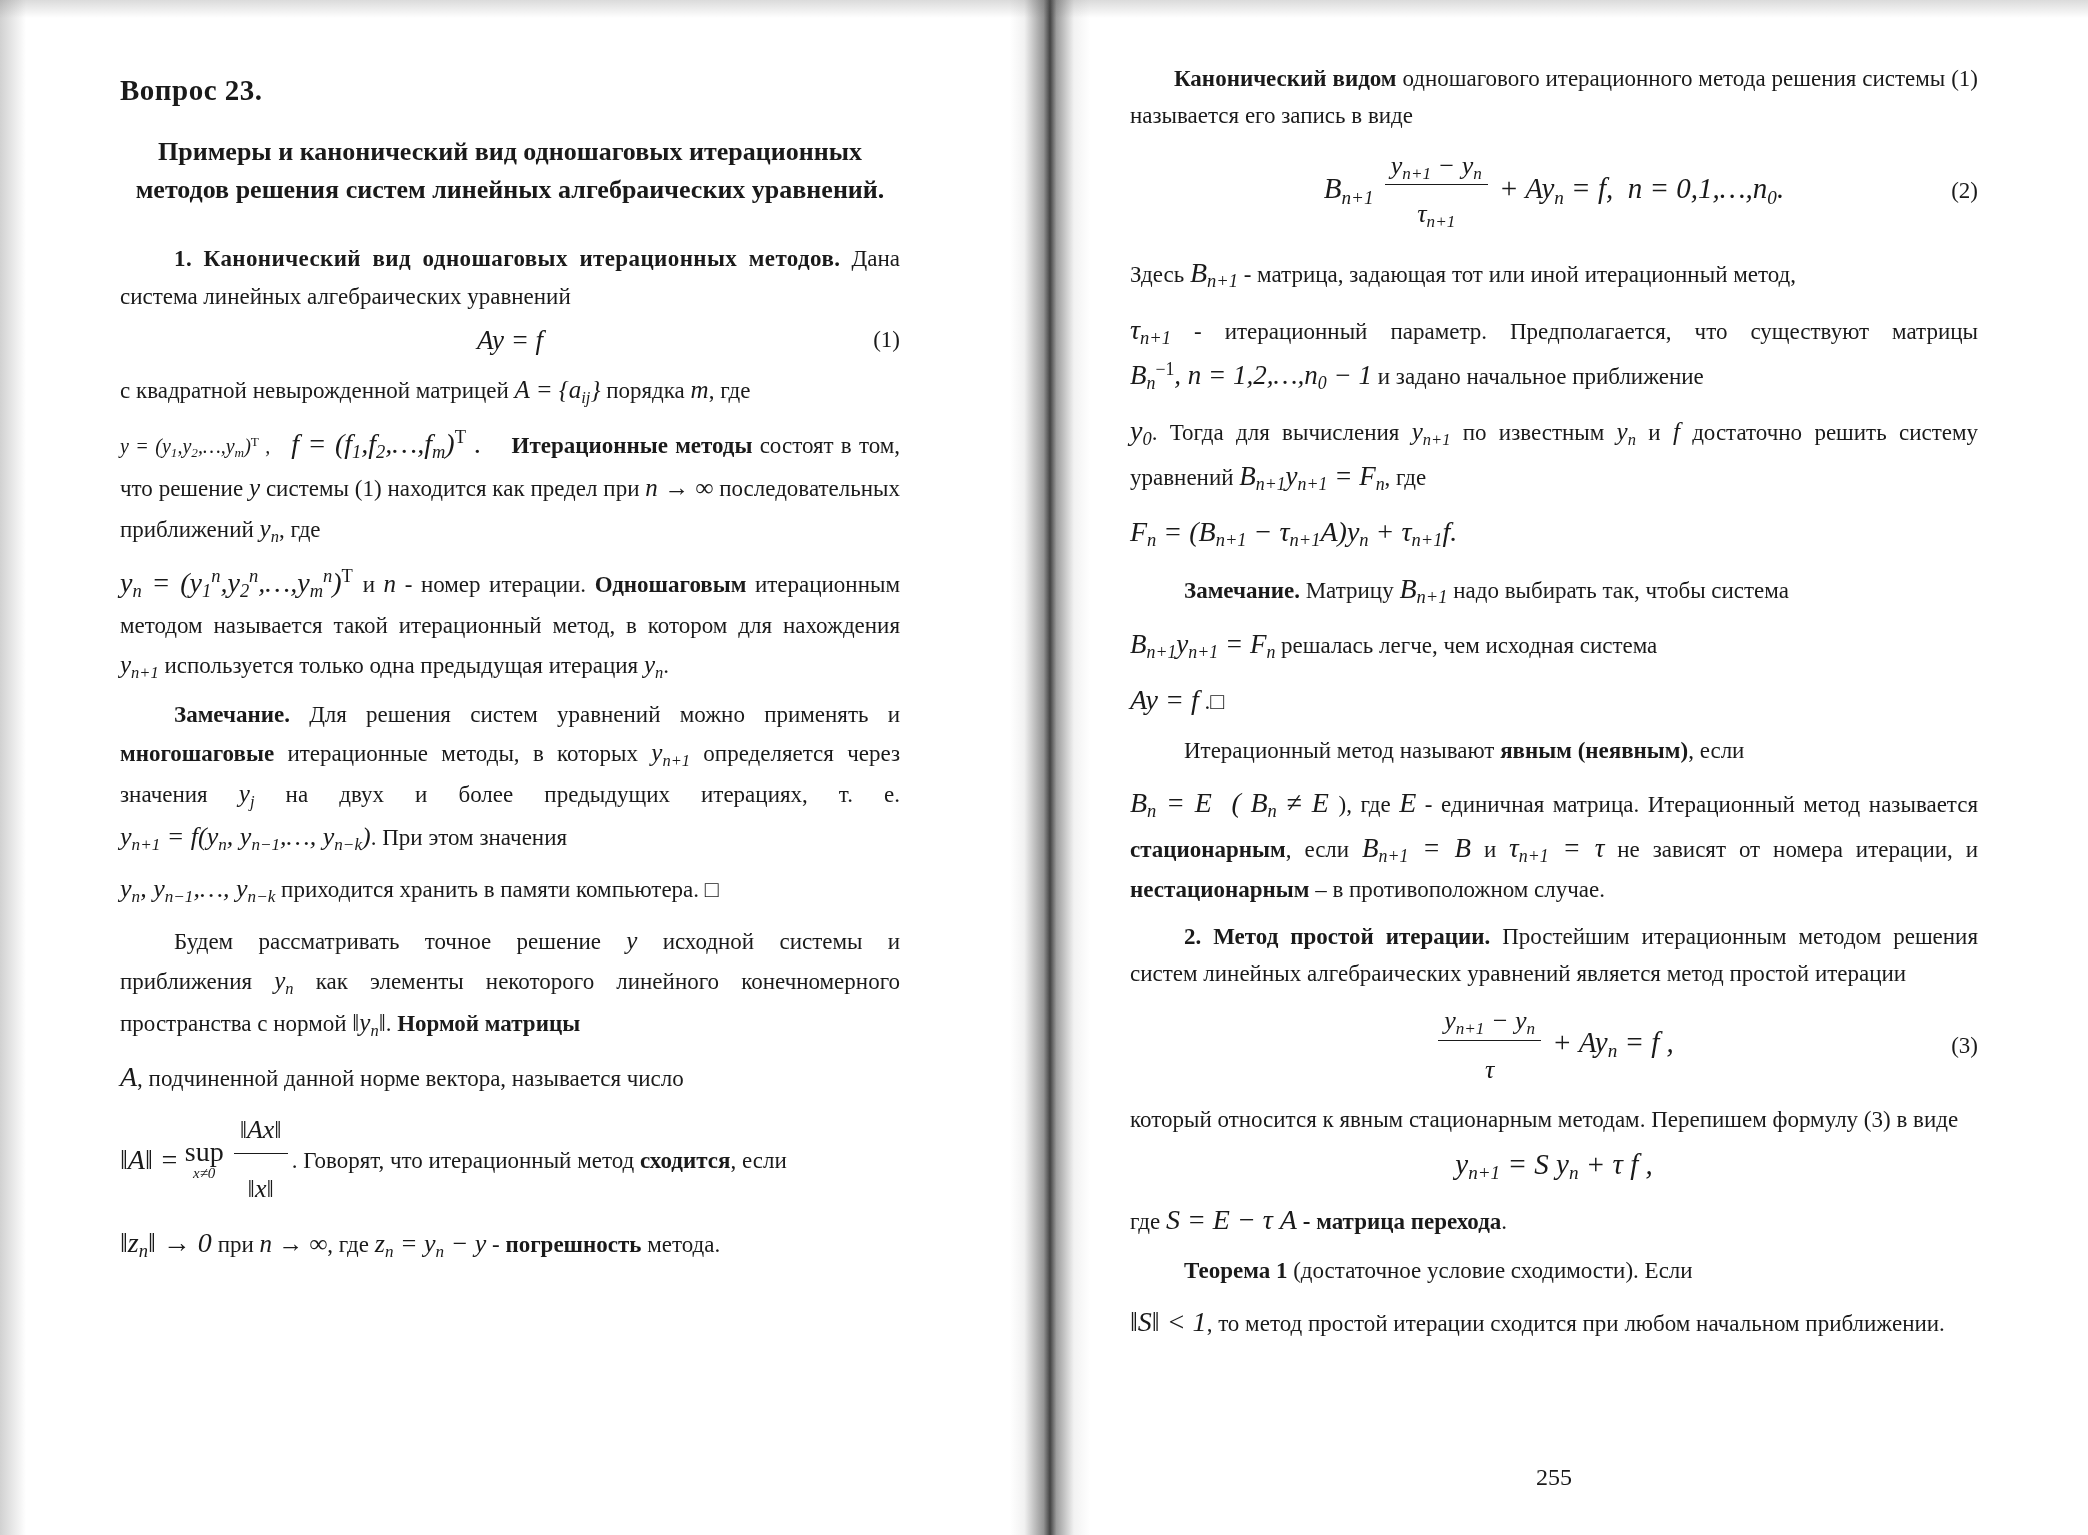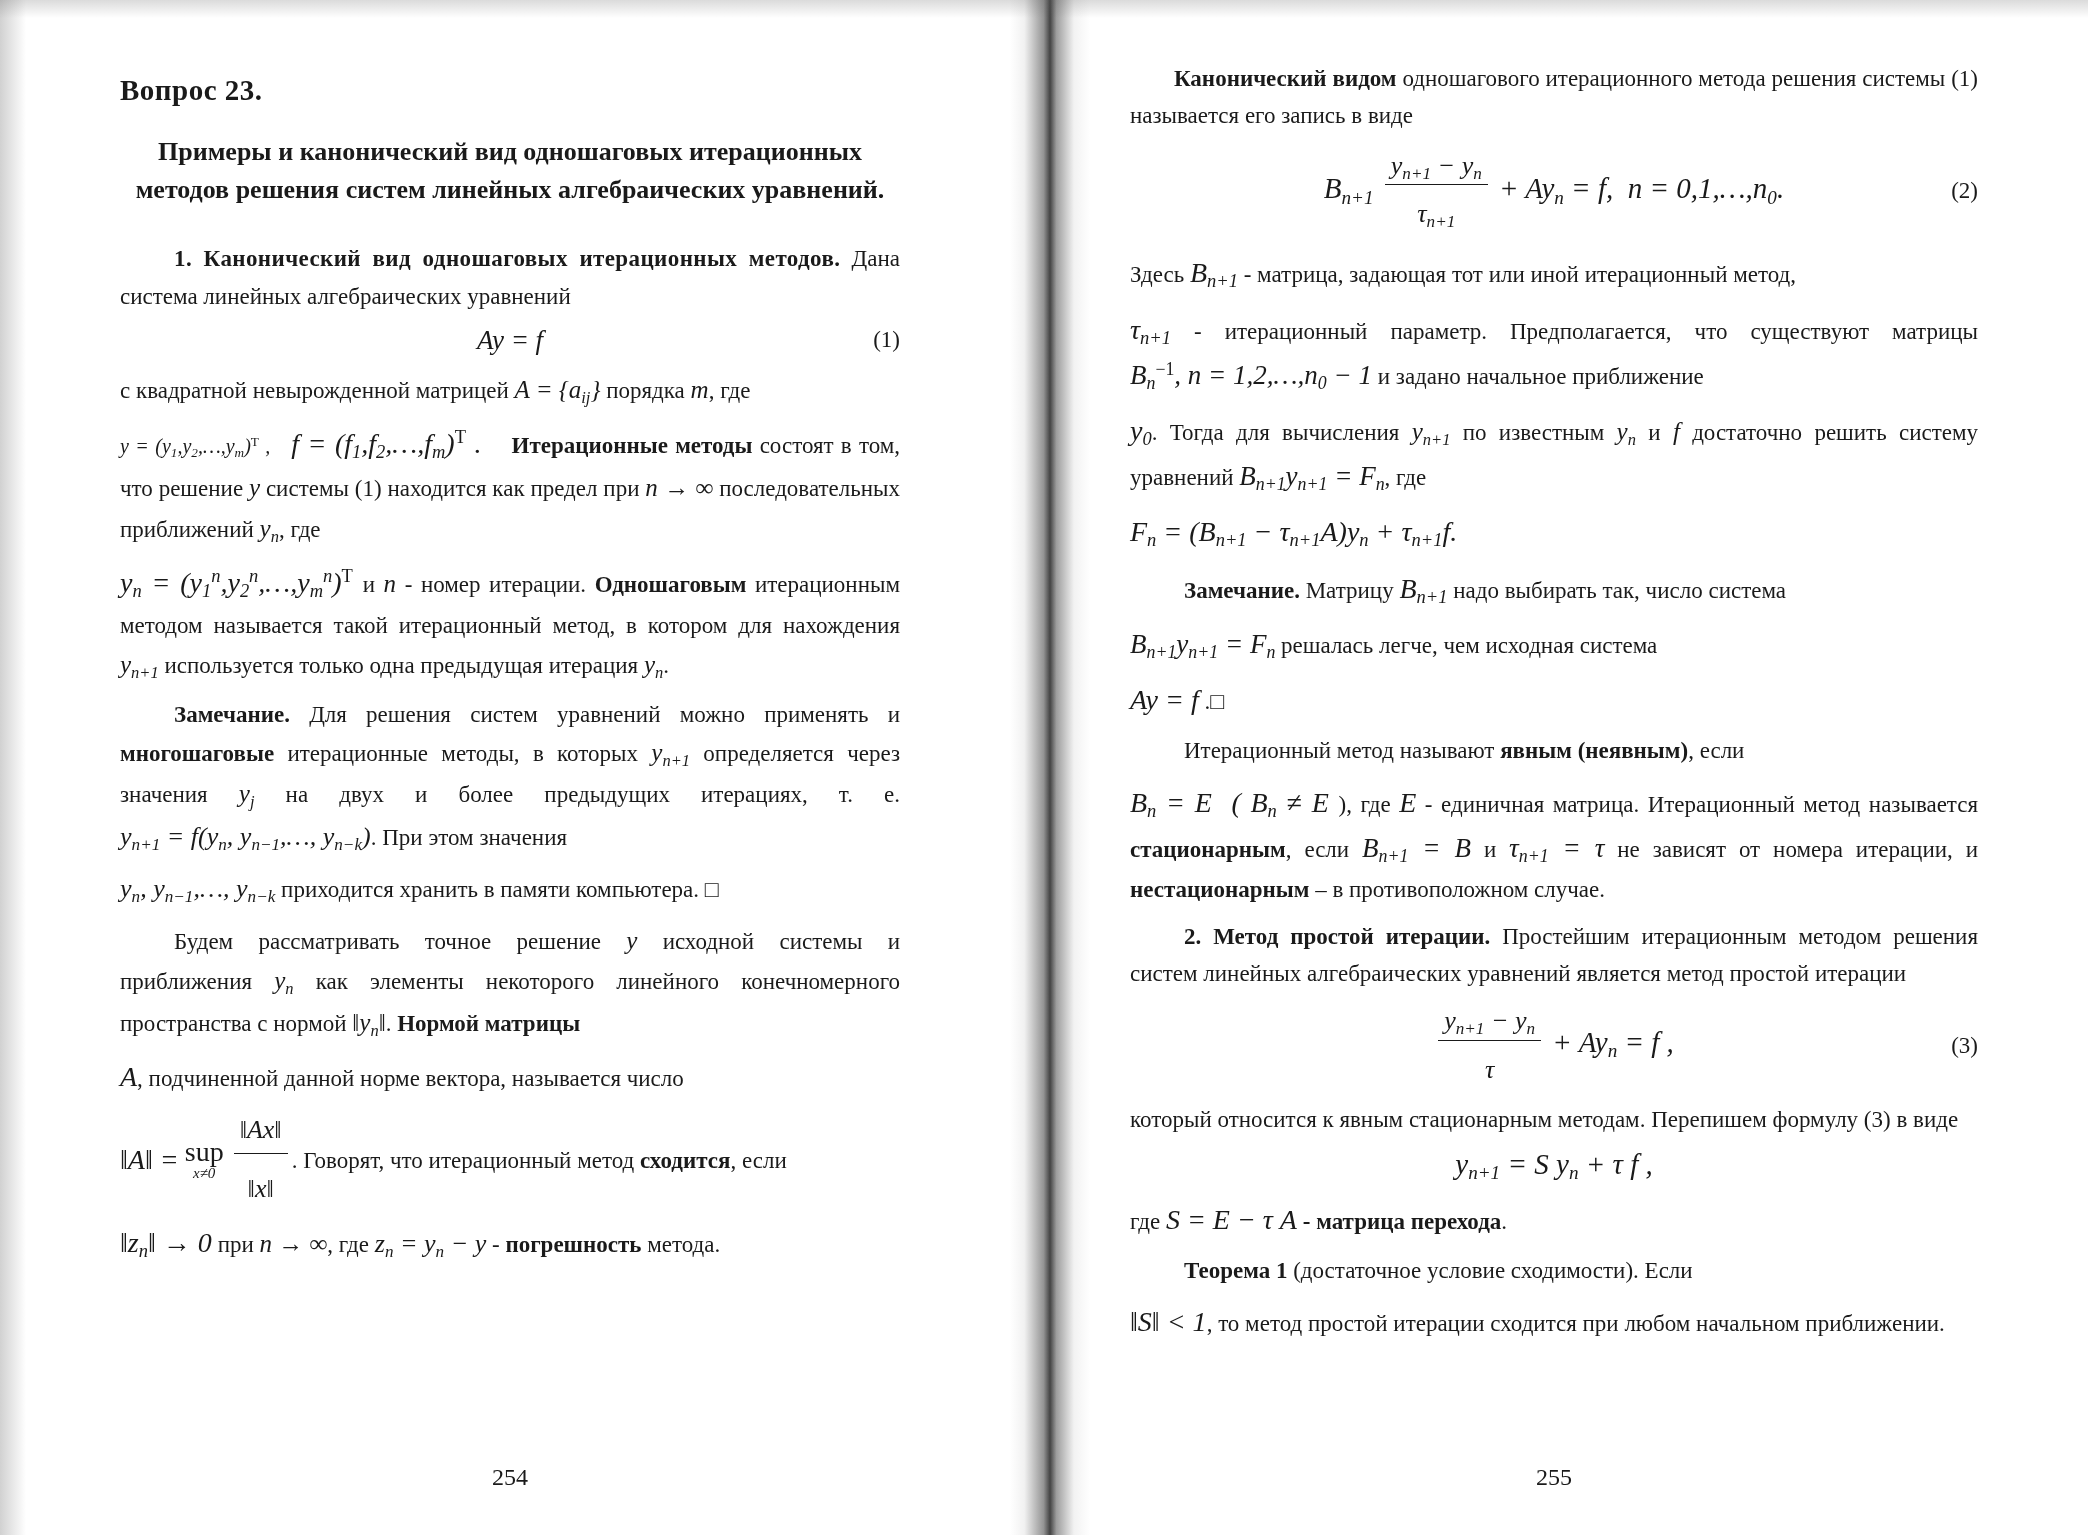--- a/index.html
+++ b/index.html
@@ -208,21 +208,20 @@
           <span class="num">‖Ax‖</span>
           <span class="den">‖x‖</span>
         </span>
       </span><span>. Говорят, что итерационный метод </span><span class="b">сходится</span><span>, если</span>
     </p>
 
     <p>
       <span class="inl" style="font-size:28px">‖z<span class="sub">n</span>‖ → 0</span><span> при </span><span class="inl">n → ∞</span><span>, где </span><span class="inl" style="font-size:26px">z<span class="sub">n</span> = y<span class="sub">n</span> − y</span><span> - </span><span class="b">погрешность</span><span> метода.</span>
     </p>
 
-    <div class="folio">254</div>
   </div>
 
   <div class="page page-right">
 
     <p style="text-align:justify;">
       <span class="b" style="margin-left:44px;">Канонический видом</span><span> одношагового итерационного метода решения системы (1) называется его запись в виде</span>
     </p>
 
     <div class="eq-line" style="margin:16px 0 18px 0;">
       <span class="eq" style="font-size:29px;">
@@ -248,21 +247,21 @@
       <span class="inl" style="font-size:28px"><span>y</span><span class="sub">0</span></span><span>. Тогда для вычисления </span><span class="inl"><span>y</span><span class="sub">n+1</span></span><span> по известным </span><span class="inl"><span>y</span><span class="sub">n</span></span><span> и </span><span class="inl">f</span><span> достаточно решить систему уравнений </span><span class="inl" style="font-size:27px">B<span class="sub">n+1</span>y<span class="sub">n+1</span> = F<span class="sub">n</span></span><span>, где</span>
     </p>
 
     <p>
       <span class="inl" style="font-size:28px">
         F<span class="sub">n</span> = (B<span class="sub">n+1</span> − τ<span class="sub">n+1</span>A)y<span class="sub">n</span> + τ<span class="sub">n+1</span>f.
       </span>
     </p>
 
     <p class="indent">
-      <span class="b">Замечание.</span><span> Матрицу </span><span class="inl" style="font-size:28px"><span>B</span><span class="sub">n+1</span></span><span> надо выбирать так, число система </span>
+      <span class="b">Замечание.</span><span> Матрицу </span><span class="inl" style="font-size:28px"><span>B</span><span class="sub">n+1</span></span><span> надо выбирать так, чтобы система </span>
     </p>
 
     <p>
       <span class="inl" style="font-size:27px">B<span class="sub">n+1</span>y<span class="sub">n+1</span> = F<span class="sub">n</span></span><span> решалась легче, чем исходная система </span>
     </p>
 
     <p>
       <span class="inl" style="font-size:28px">Ay = f</span><span class="nrm"> .□</span>
     </p>
 

